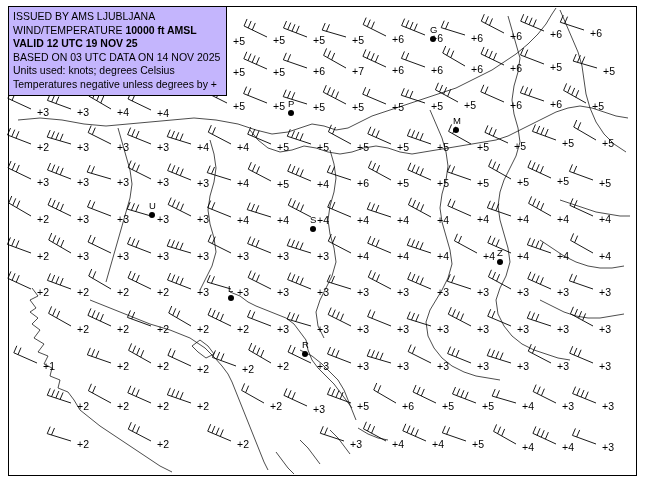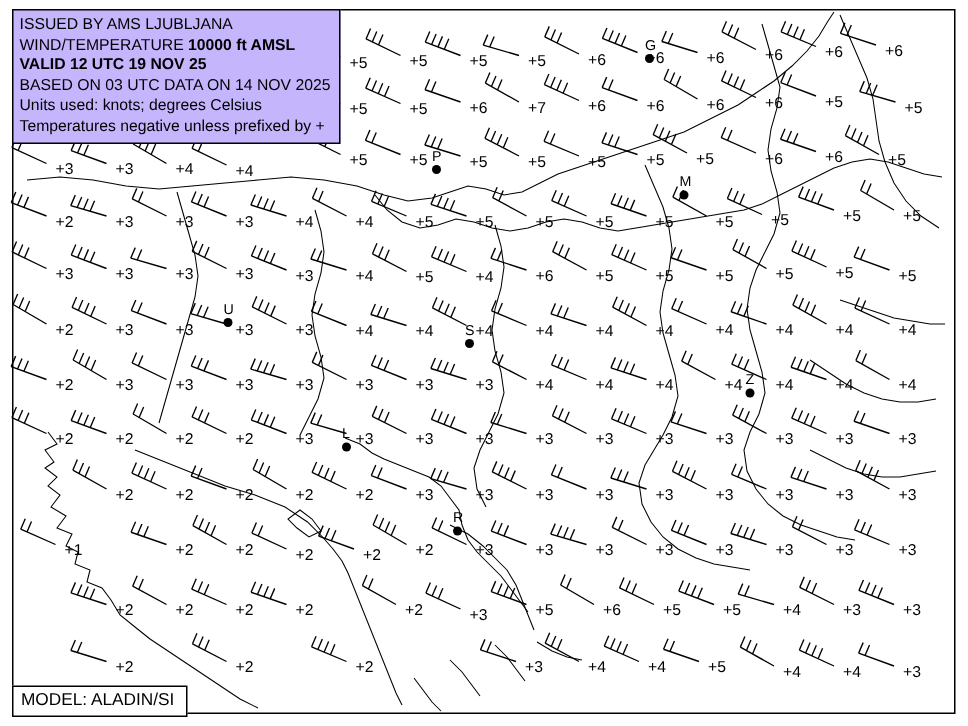--- a/index.html
+++ b/index.html
@@ -1203,20 +1203,17 @@
         <text x="288" y="107" class="cityname">P</text>
       </g>
     </svg>
 
   <div class="hdr">
     <div>ISSUED BY AMS LJUBLJANA</div>
     <div><span>WIND/TEMPERATURE </span><span class="b">10000 ft AMSL</span></div>
     <div class="b">VALID 12 UTC 19 NOV 25</div>
     <div>BASED ON 03 UTC DATA ON 14 NOV 2025</div>
     <div>Units used: knots; degrees Celsius</div>
-    <div>Temperatures negative unless prefixed by +</div>
+    <div>Temperatures negative unless degrees by +</div>
   </div>
 
-  <div class="footer">
-    <div>MODEL: ALADIN/SI</div>
-  </div>
 
 </div>
 
 </body></html>

